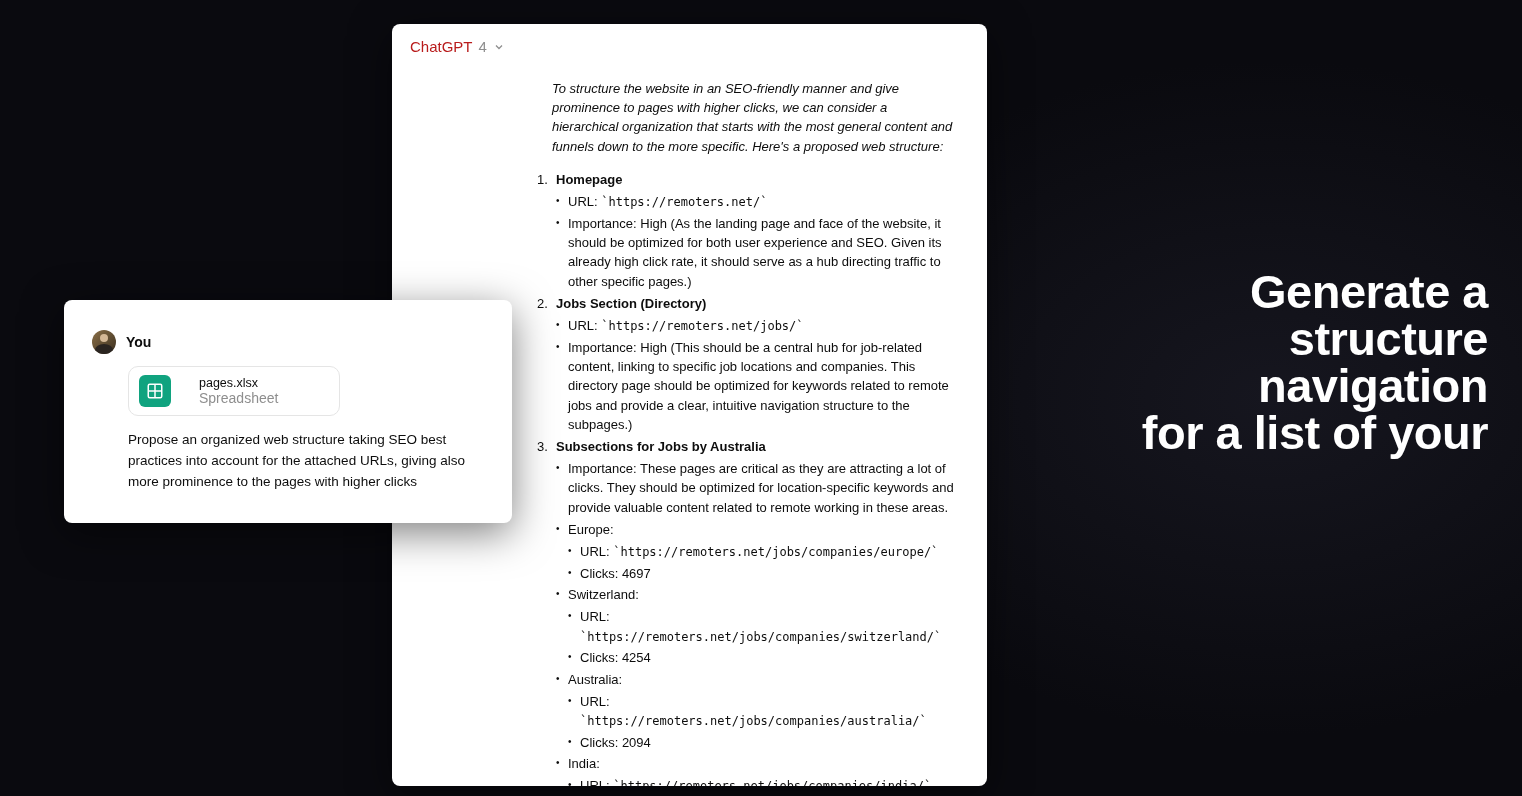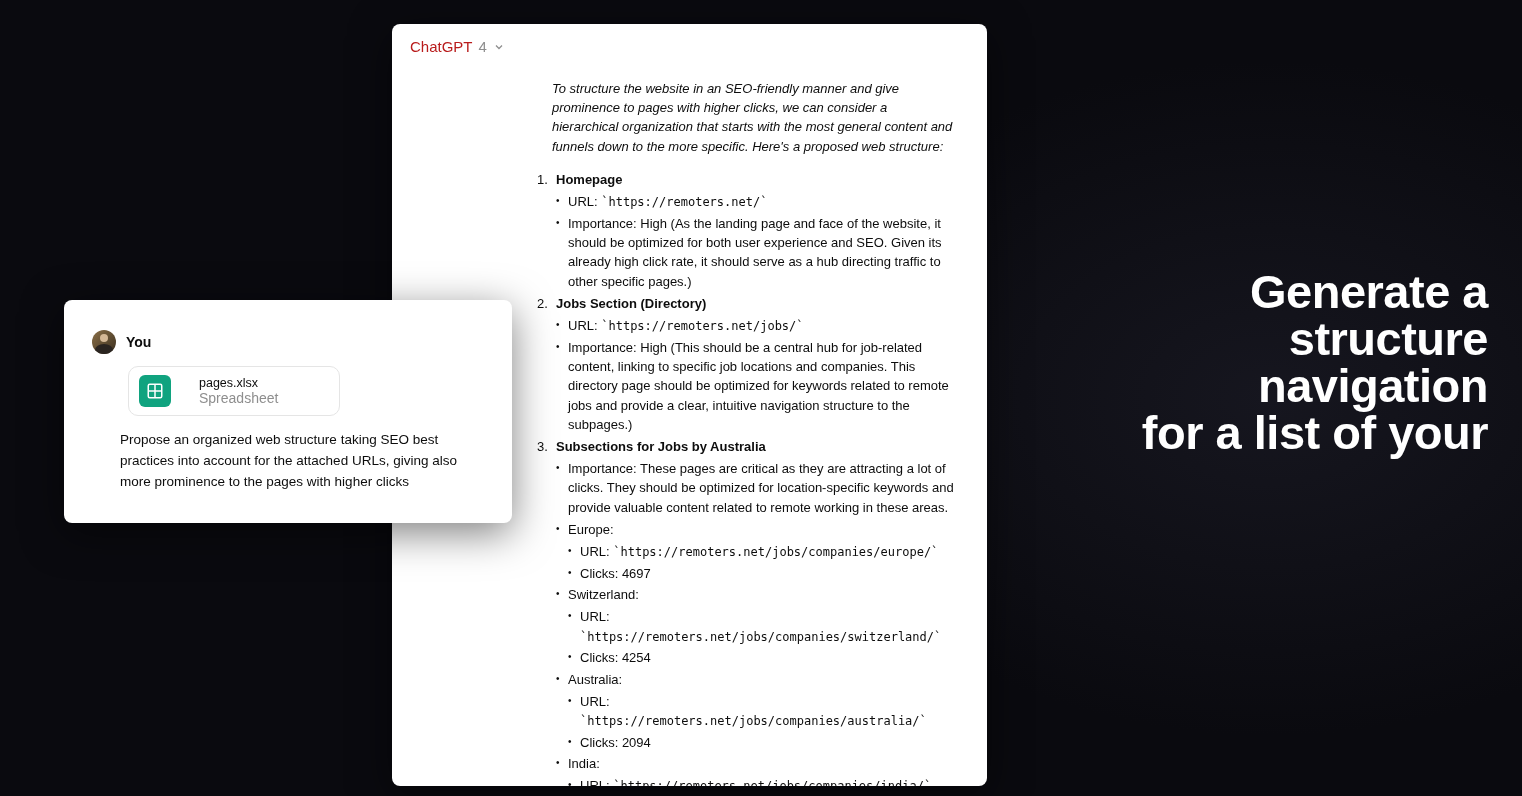--- a/index.html
+++ b/index.html
@@ -129,21 +129,21 @@
     
     .file-type {
       font-size: 14px;
       color: #8e8e8e;
     }
     
     .prompt-text {
       font-size: 13.5px;
       line-height: 1.55;
       color: #0d0d0d;
-      margin-left: 28px;
+      margin-left: 36px;
     }
     
     
     .chat-card {
       position: absolute;
       left: 392px;
       top: 24px;
       width: 595px;
       height: 762px;
       background: #ffffff;

